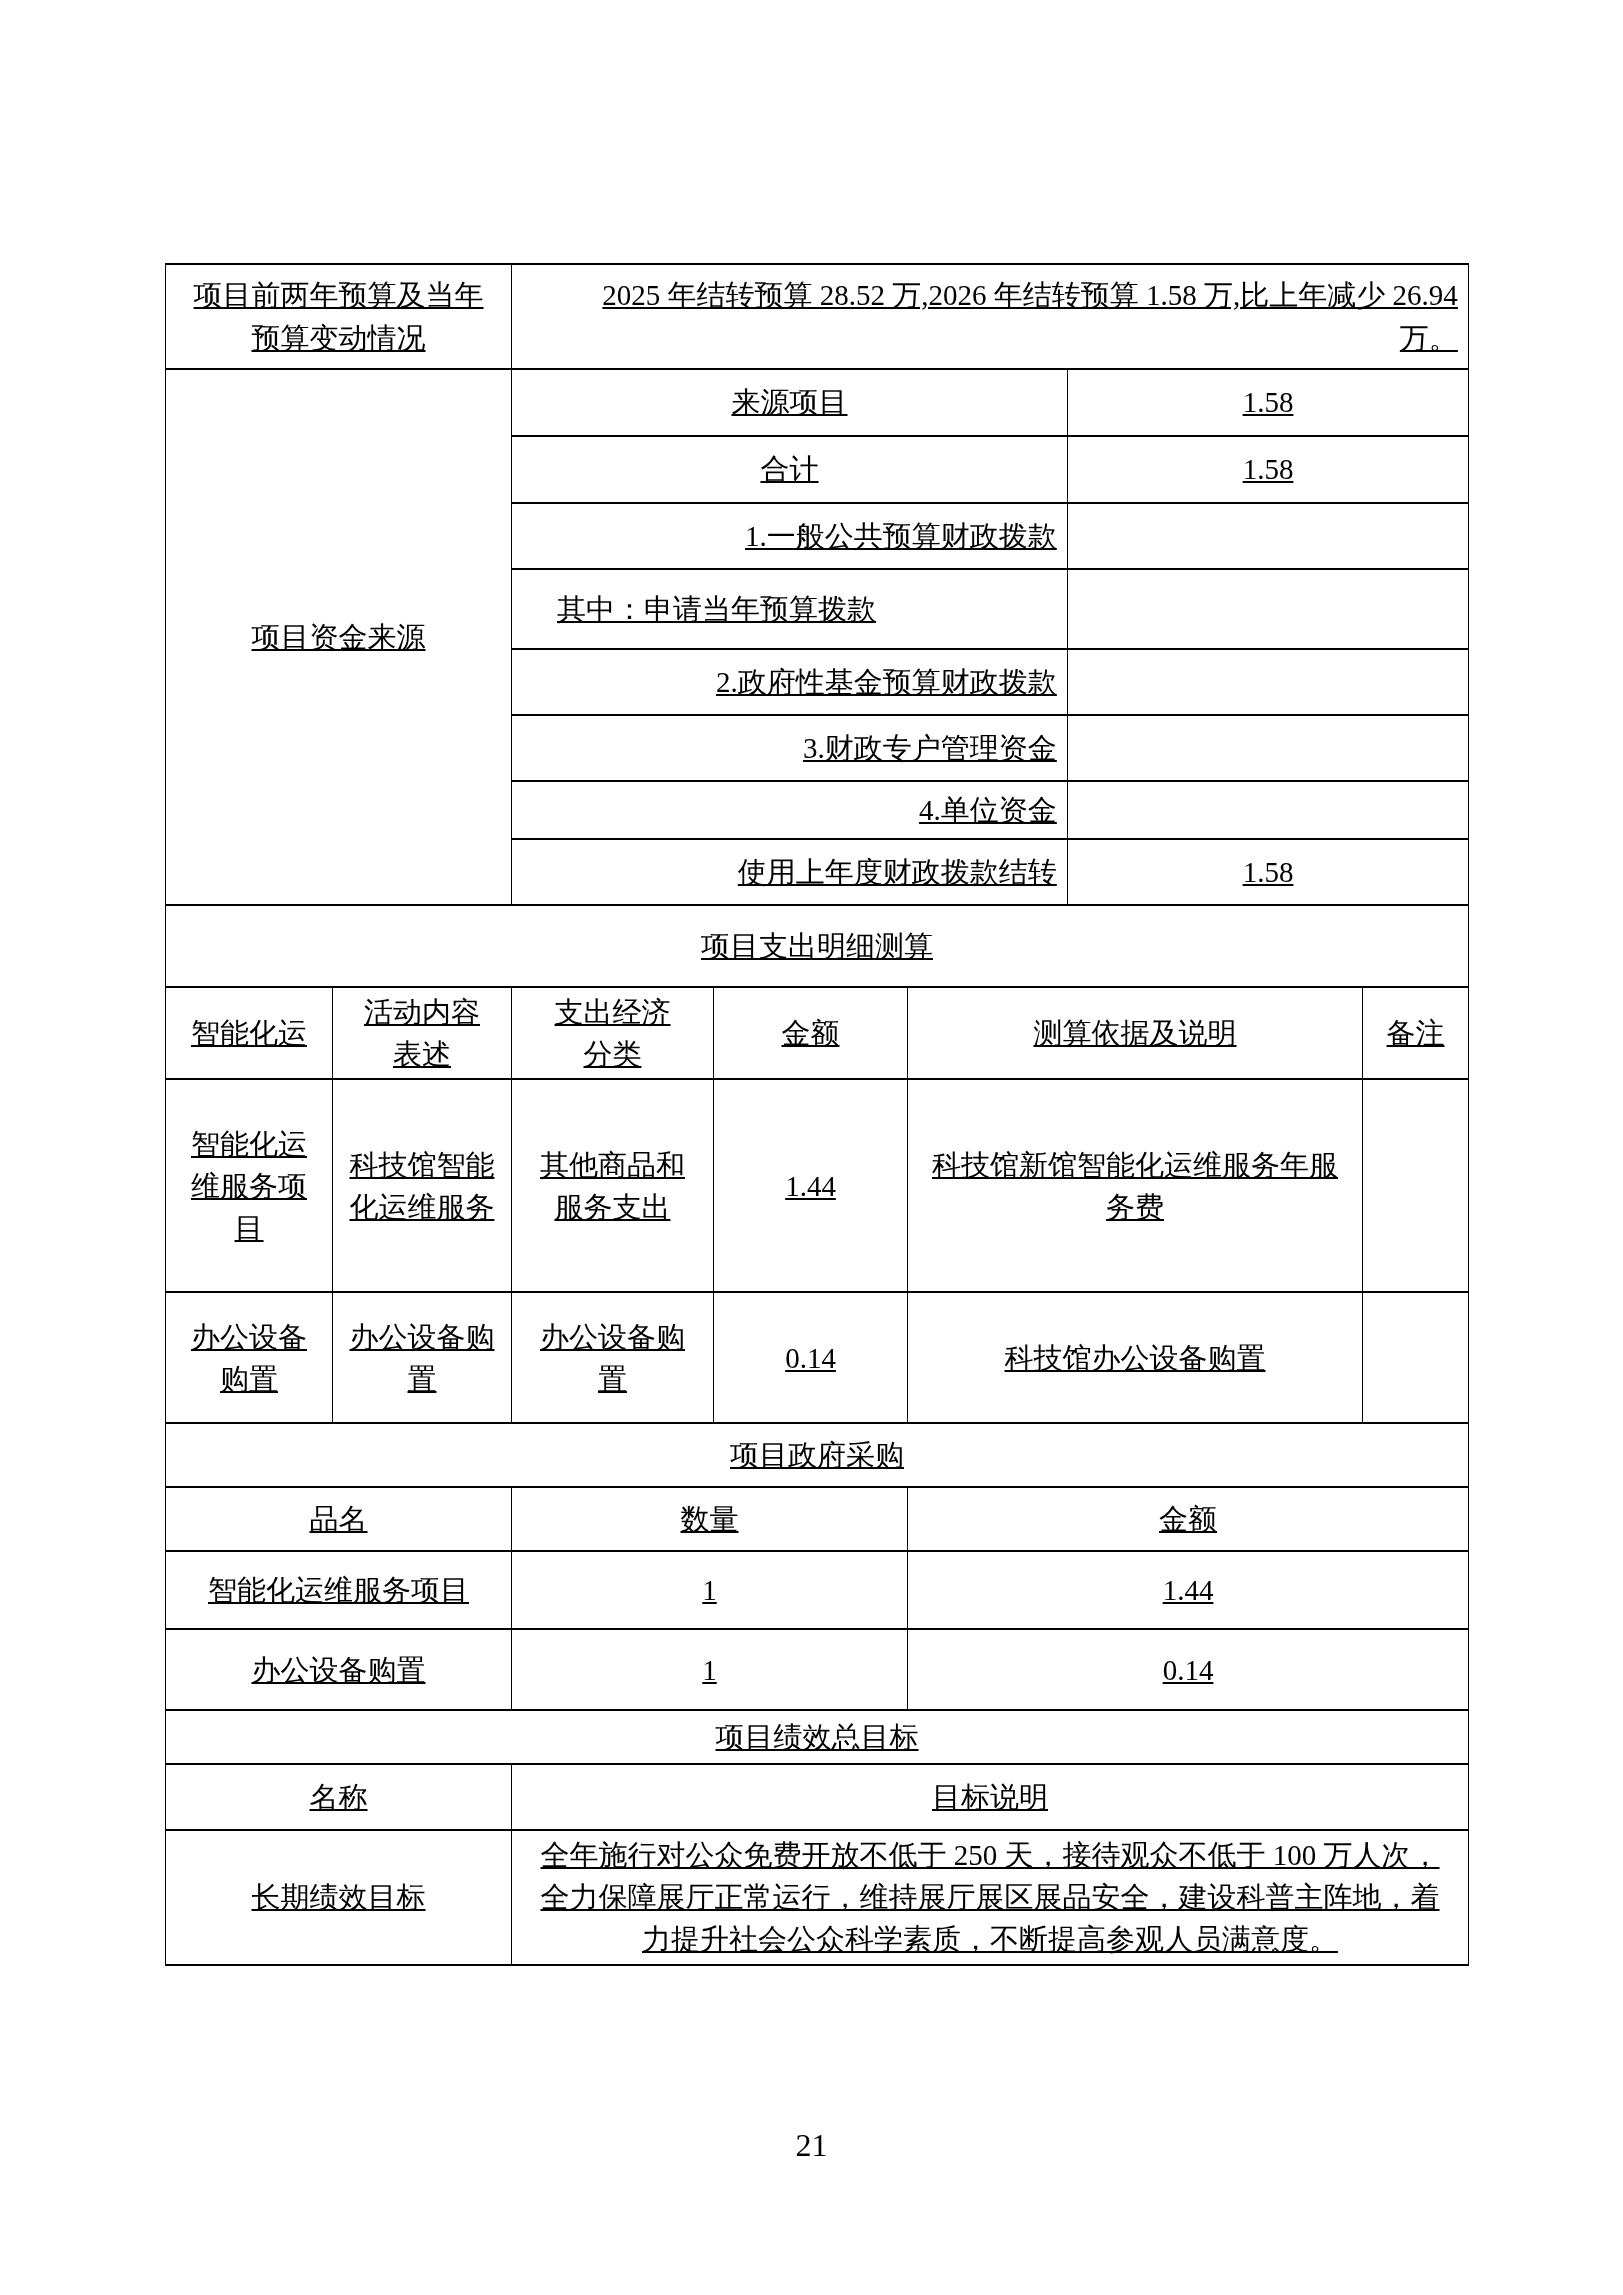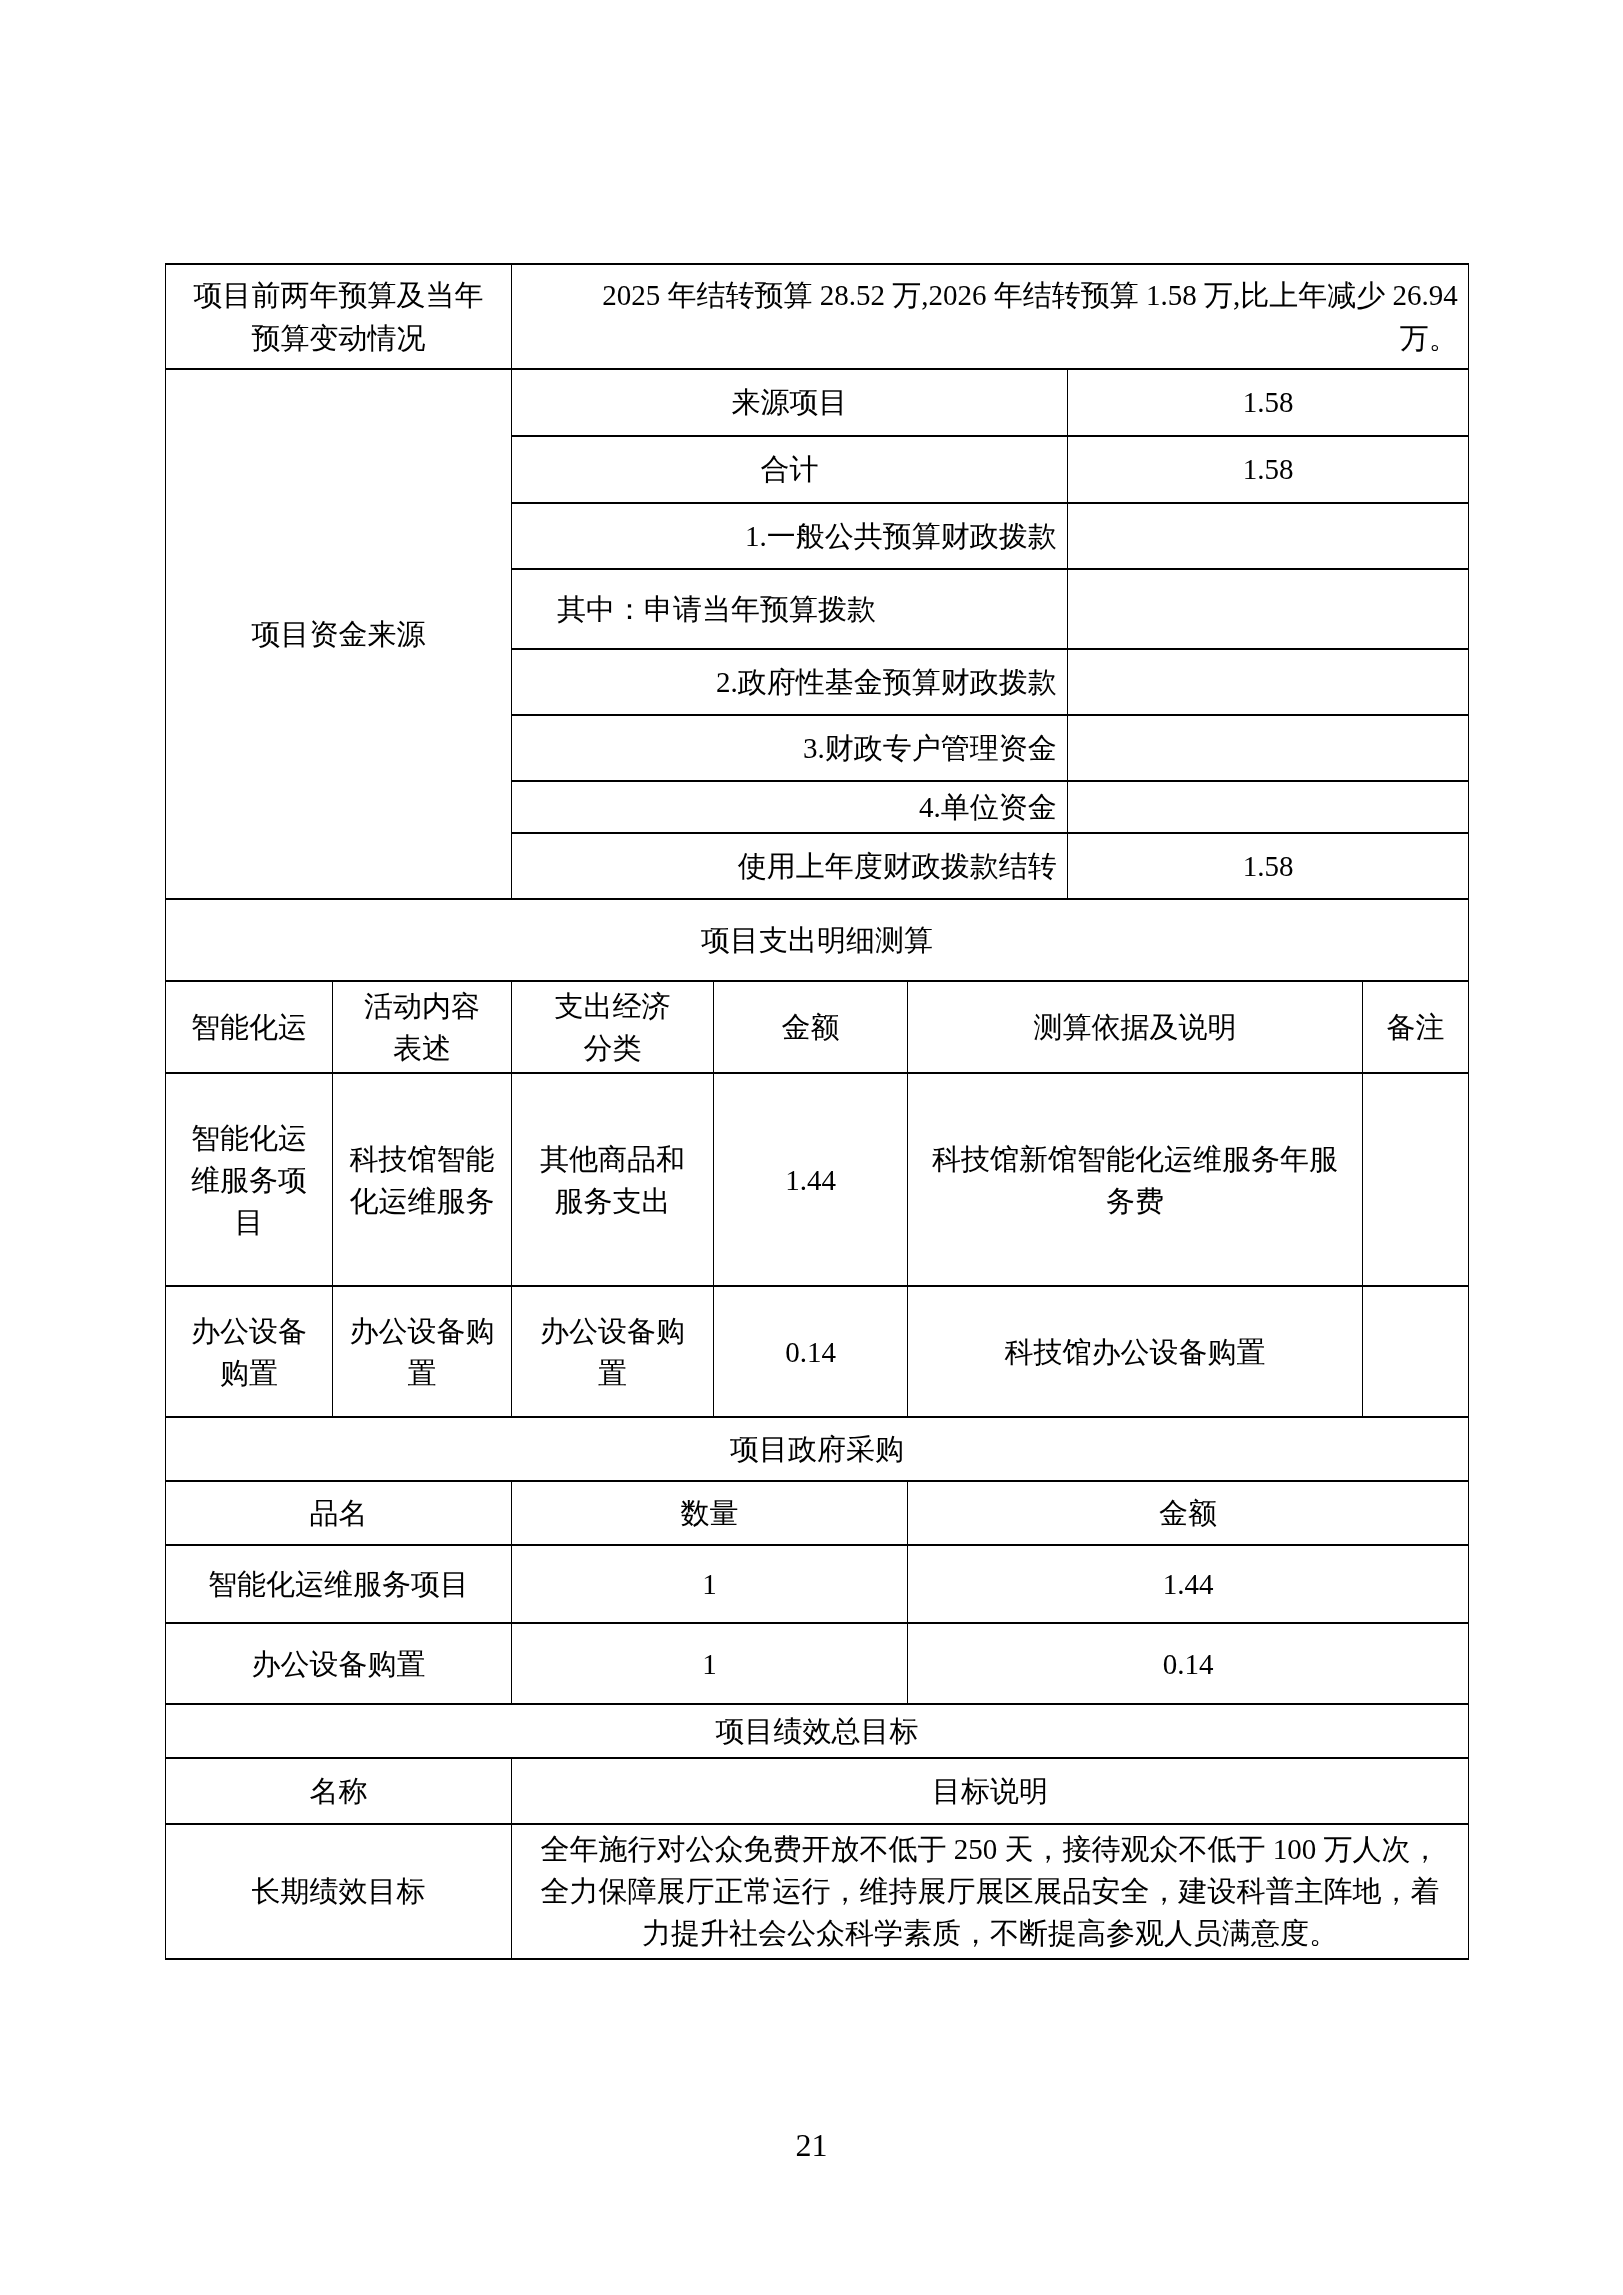--- a/index.html
+++ b/index.html
@@ -22,20 +22,21 @@
     border-right: 1.5px solid #000;
     border-top: 2px solid #000;
     border-bottom: 2px solid #000;
     font-size: 29px;
     line-height: 1.45;
     text-align: center;
     vertical-align: middle;
     padding: 3.1px 10.2px;
     white-space: pre-line;
     overflow: hidden;
+    text-decoration: underline;
   }
   table.doc-table td.left  { text-align: right; padding-left: 14.3px; }
   table.doc-table td.indent{ text-align: left; padding-left: 45px; }
   table.doc-table td.title { text-align: center; }
   .page-number {
     position: absolute;
     top: 2127px; left: 0; width: 100%;
     text-align: center;
     font-size: 32px;
   }
@@ -82,21 +83,21 @@
       <td colspan="2"></td>
     </tr>
     <tr style="height:66px">
       <td colspan="3" class="left">2.政府性基金预算财政拨款</td>
       <td colspan="2"></td>
     </tr>
     <tr style="height:66px">
       <td colspan="3" class="left">3.财政专户管理资金</td>
       <td colspan="2"></td>
     </tr>
-    <tr style="height:52px">
+    <tr style="height:58px">
       <td colspan="3" class="left">4.单位资金</td>
       <td colspan="2"></td>
     </tr>
     <tr style="height:66px">
       <td colspan="3" class="left">使用上年度财政拨款结转</td>
       <td colspan="2">1.58</td>
     </tr>
 
     <tr style="height:82px">
       <td colspan="7" class="title">项目支出明细测算</td>

